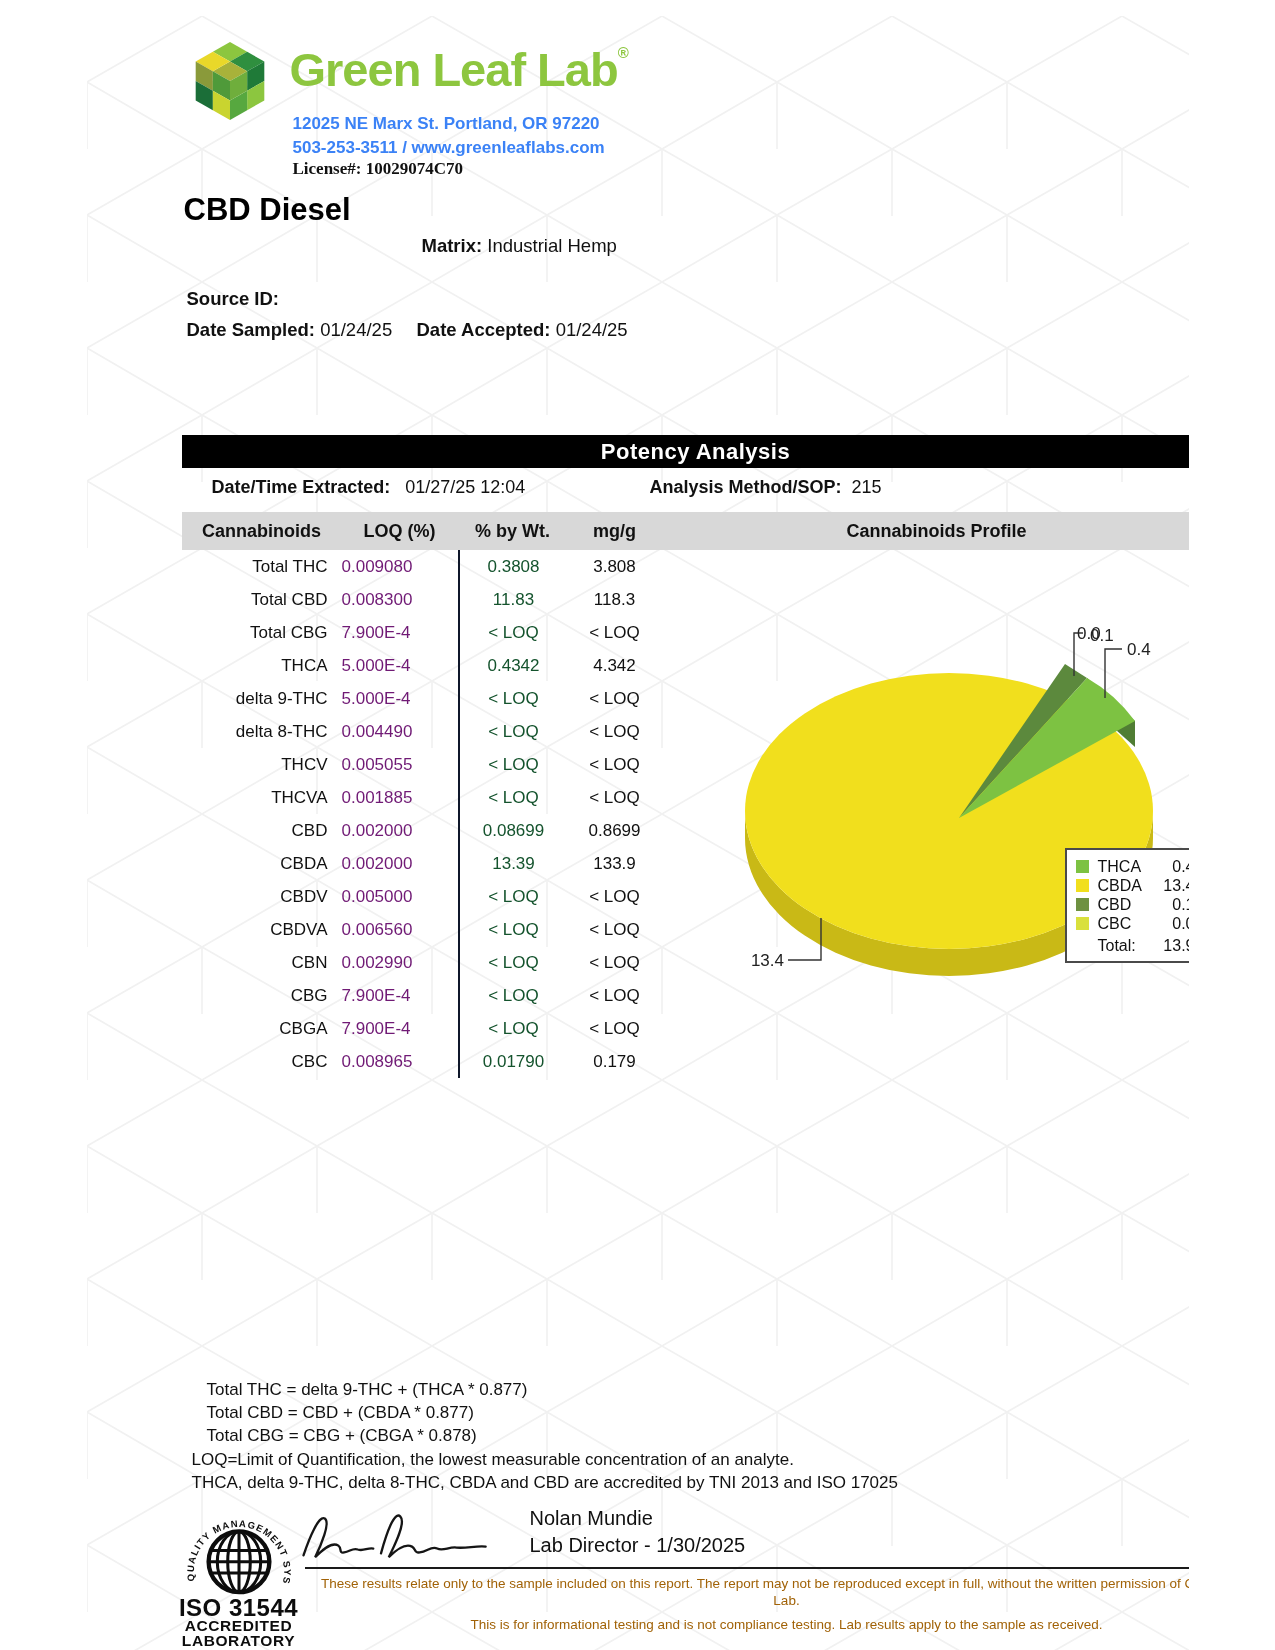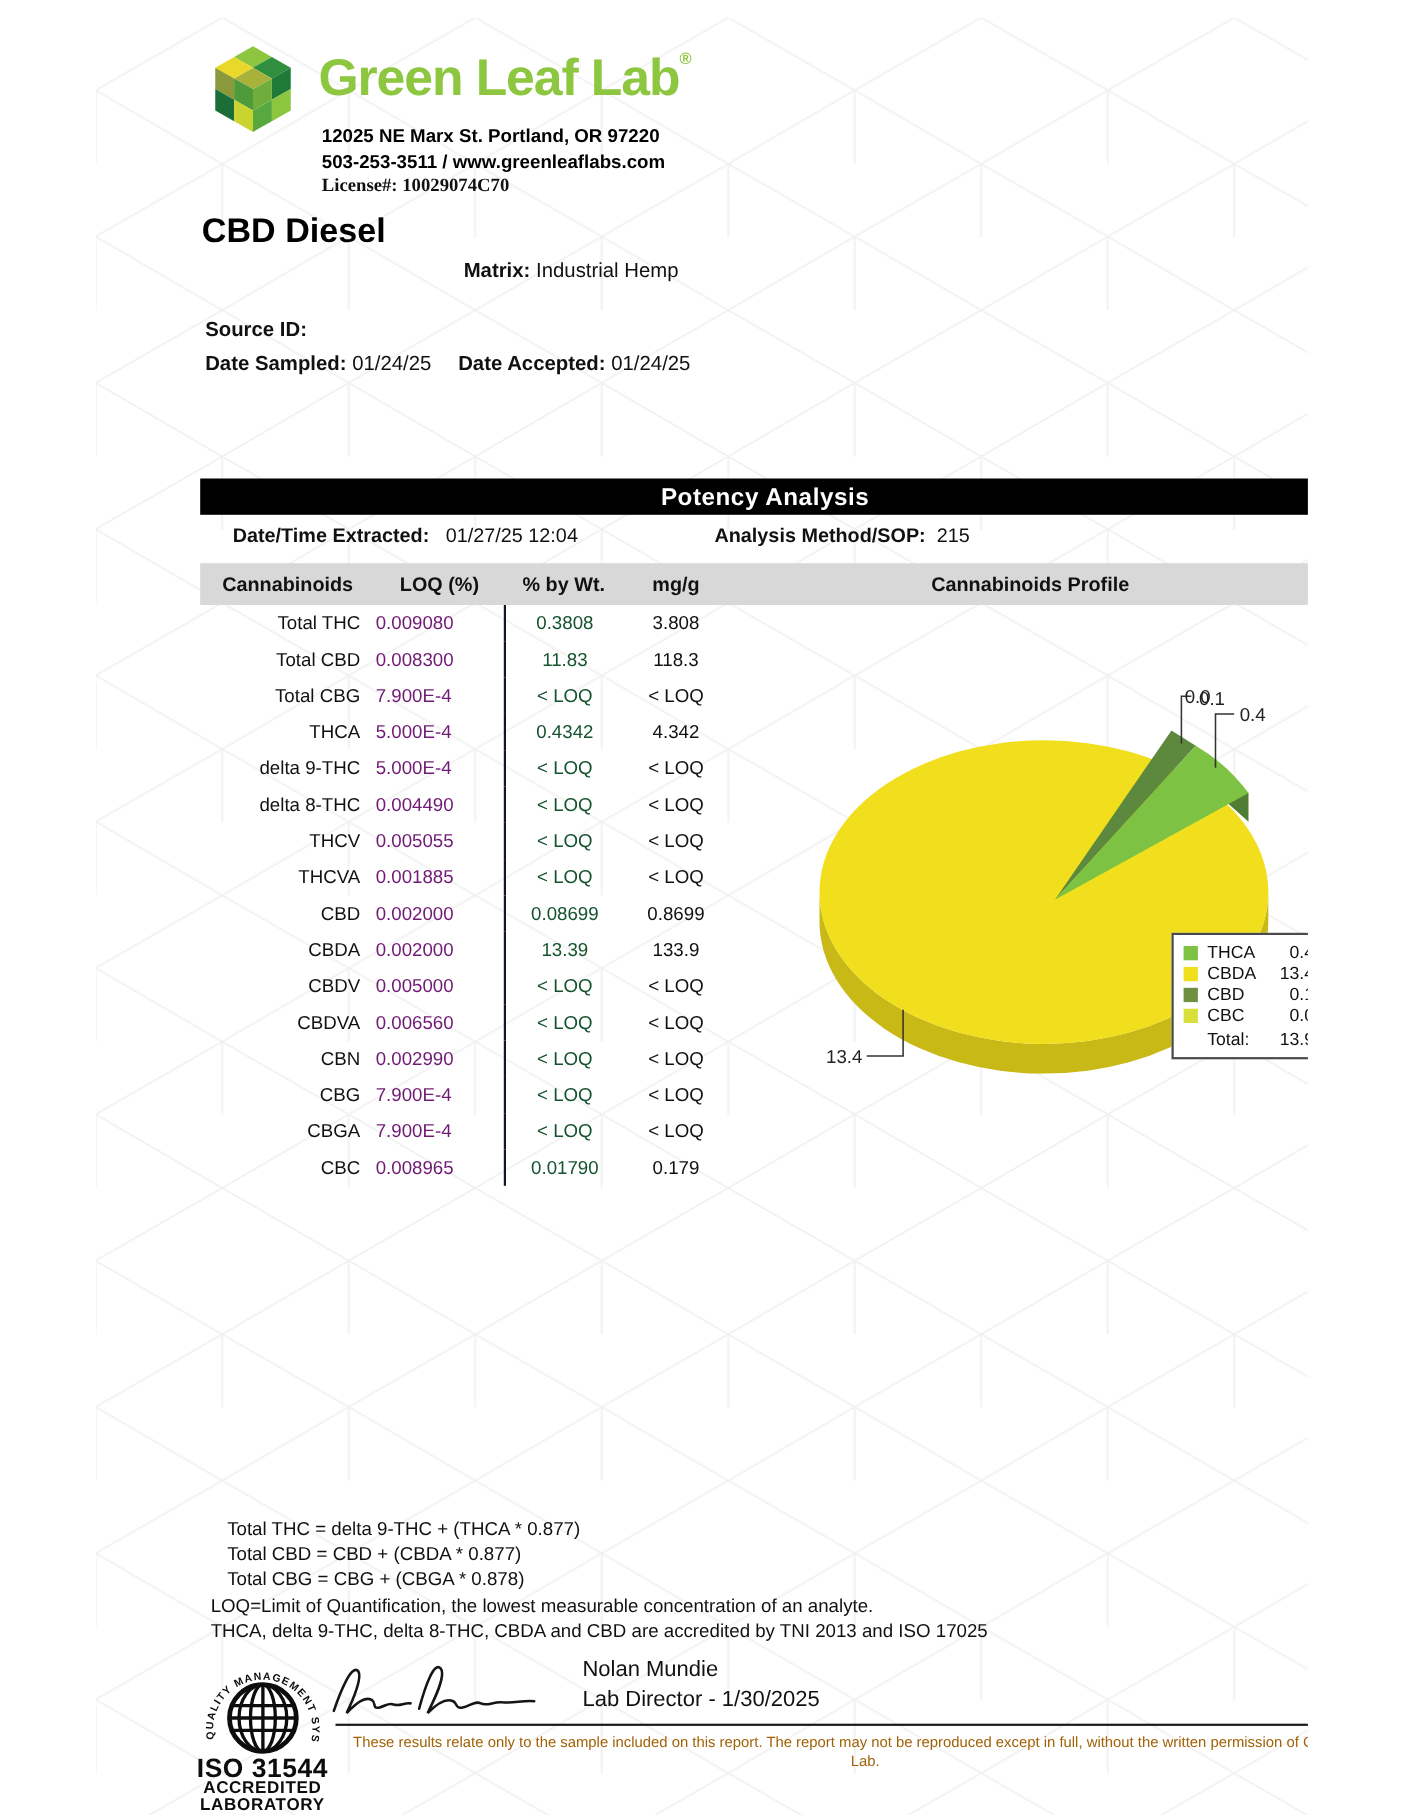--- a/index.html
+++ b/index.html
@@ -12,21 +12,21 @@
   .abs { position:absolute; }
   .bold { font-weight:bold; }
 
   
   .watermark { position:absolute; inset:0; z-index:0; }
   .layer { z-index:2; }
 
   
   .brand-name { font-size:47px; font-weight:bold; color:#8dc63f; letter-spacing:-1px; white-space:nowrap; }
   .brand-reg { font-size:15px; vertical-align:28px; }
-  .addr-line { font-size:17px; font-weight:bold; line-height:24px; color:#000000; }
+  .addr-line { font-size:17px; font-weight:bold; line-height:24px; color:#3b82f6; }
   .license-line { font-family:"Liberation Serif", serif; font-size:17px; font-weight:bold; color:#111; }
   .report-title { width:420px; text-align:center; font-size:26px; font-weight:bold; line-height:35px; color:#000; }
 
   .sample-name { font-size:31px; font-weight:bold; color:#000; }
   .meta-line { font-size:18.5px; color:#111; white-space:nowrap; }
 
   .section-bar { width:1028px; height:33px; background:#000; color:#fff;
     display:flex; align-items:center; justify-content:center;
     font-size:22px; font-weight:bold; letter-spacing:.5px; }
 
@@ -322,15 +322,16 @@
       <path d="M84,52 C90,30 98,8 104,14 C110,20 98,44 92,56 C102,46 110,42 116,45 C120,47 118,52 124,51 C132,50 136,44 142,47 C148,50 154,45 162,46 C172,47 182,44 192,45"></path>
     </g>
   </svg>
   <div class="abs layer sig-name-block" style="left:443px; top:1489px;">Nolan Mundie</div>
   <div class="abs layer sig-name-block" style="left:443px; top:1516px;">Lab Director - 1/30/2025</div>
 
   <div class="abs layer sep-line" style="left:218px; top:1551px;"></div>
 
   <div class="abs layer disclaimer" style="left:225px; top:1559px;">
     <p>These results relate only to the sample included on this report. The report may not be reproduced except in full, without the written permission of Green Leaf Lab.</p>
+    <p>This is for informational testing and is not compliance testing. Lab results apply to the sample as received.</p>
   </div>
 
 </div>
 
 </body></html>

